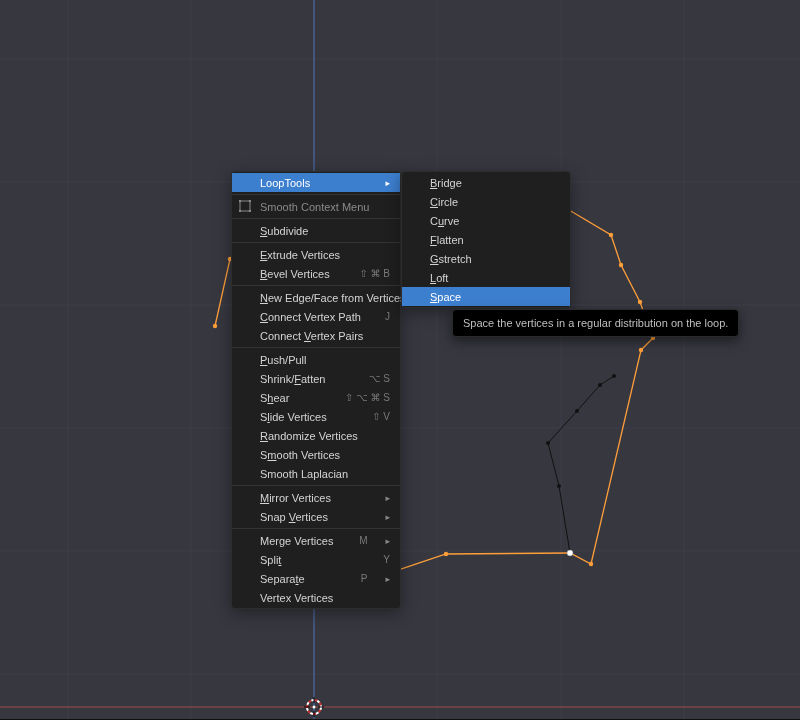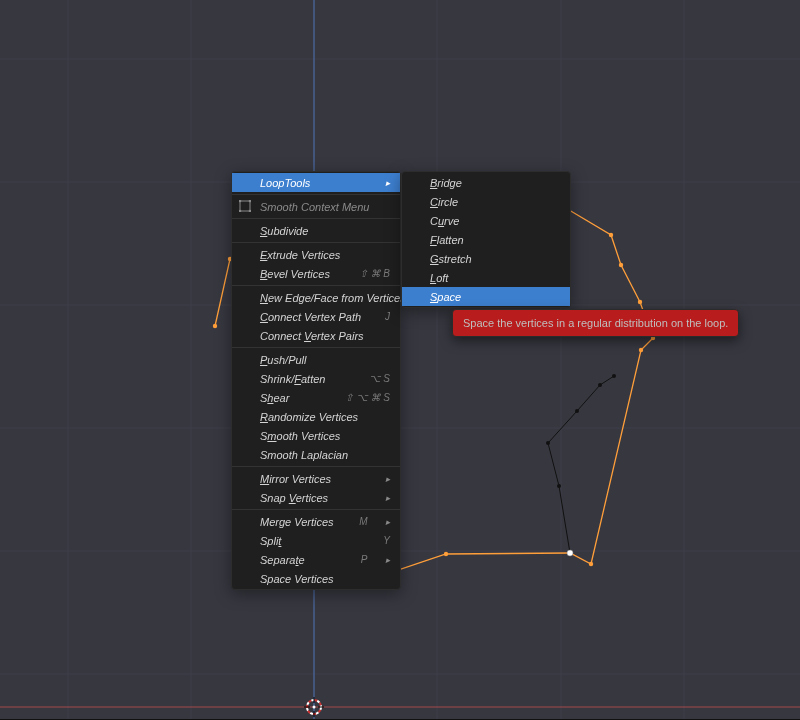--- a/index.html
+++ b/index.html
@@ -8,31 +8,31 @@
   .grid line.minor{stroke:#3f3f48;stroke-width:1}
   .grid line.axis-y{stroke:#4b6aa3;stroke-width:1.2}
   .grid line.axis-x{stroke:#a34b4b;stroke-width:1.2}
   
   .edge-sel{stroke:#ff9f3a;stroke-width:1.3;fill:none}
   .edge-unsel{stroke:#111;stroke-width:1;fill:none}
   .vert-sel{fill:#ff9f3a;r:2.2}
   .vert-unsel{fill:#111;r:2}
   .vert-active{fill:#fff;stroke:#888;stroke-width:0.5}
   
-  .menu{position:absolute;background:#1f1f1f;border:1px solid #2d2d2d;border-radius:4px;box-shadow:0 4px 16px rgba(0,0,0,.4);padding:1px 0;font-style:italic;}
+  .menu{position:absolute;background:#1f1f1f;border:1px solid #2d2d2d;border-radius:4px;box-shadow:0 4px 16px rgba(0,0,0,.4);padding:1px 0;}
   .menu .row{display:flex;align-items:center;height:19px;padding:0 10px 0 28px;position:relative;cursor:default;white-space:nowrap}
   .menu .row .lbl{flex:1;color:#d4d4d4}
   .menu .row .lbl u{text-decoration:underline}
   .menu .row .sc{color:#7a7a7a;font-size:10px;margin-left:18px}
   .menu .row .arrow{color:#888;margin-left:18px;font-size:9px}
   .menu .row.hl{background:#3d7fcf;color:#fff}
   .menu .row.hl .lbl,.menu .row.hl .arrow,.menu .row.hl .sc{color:#fff}
   .menu .sep{height:1px;background:#333;margin:2px 0}
   .menu .row .picon{position:absolute;left:7px;top:3px;width:12px;height:12px;color:#888}
-  .tooltip{position:absolute;background:#b91c1c;border:1px solid #2b2b2b;border-radius:4px;padding:7px 10px;color:#bfbfbf;font-size:11px;box-shadow:0 4px 12px rgba(0,0,0,.5);white-space:nowrap}
+  .tooltip{position:absolute;background:#000000;border:1px solid #2b2b2b;border-radius:4px;padding:7px 10px;color:#bfbfbf;font-size:11px;box-shadow:0 4px 12px rgba(0,0,0,.5);white-space:nowrap}
   
   .cursor3d{position:absolute;width:22px;height:22px;transform:translate(-50%,-50%)}
   
   .viewport::after{content:"";position:absolute;left:0;right:0;bottom:0;height:1px;background:#111}
 </style>
 </head>
 <body>
 
 <div class="viewport">
 
@@ -140,20 +140,24 @@
       </div>
     <div class="row">
         <span class="lbl">Shrink/<u>F</u>atten</span>
         <span class="sc">⌥ S</span>
       </div>
     <div class="row">
         <span class="lbl">S<u>h</u>ear</span>
         <span class="sc">⇧ ⌥ ⌘ S</span>
       </div>
     <div class="row">
+        <span class="lbl">S<u>l</u>ide Vertices</span>
+        <span class="sc">⇧ V</span>
+      </div>
+    <div class="row">
         <span class="lbl"><u>R</u>andomize Vertices</span>
       </div>
     <div class="row">
         <span class="lbl">S<u>m</u>ooth Vertices</span>
       </div>
     <div class="row">
         <span class="lbl">Smooth Laplacian</span>
       </div>
     <div class="sep"></div>
     <div class="row">
@@ -173,21 +177,21 @@
     <div class="row">
         <span class="lbl">Spli<u>t</u></span>
         <span class="sc">Y</span>
       </div>
     <div class="row">
         <span class="lbl">Separa<u>t</u>e</span>
         <span class="sc">P</span>
         <span class="arrow">▸</span>
       </div>
     <div class="row">
-        <span class="lbl">Space Vertices</span>
+        <span class="lbl">Vertex Vertices</span>
       </div>
   </div>
 
   <div class="menu" style="left:401px;top:171px;width:168px">
     <div class="row">
         <span class="lbl"><u>B</u>ridge</span>
       </div>
     <div class="row">
         <span class="lbl"><u>C</u>ircle</span>
       </div>

